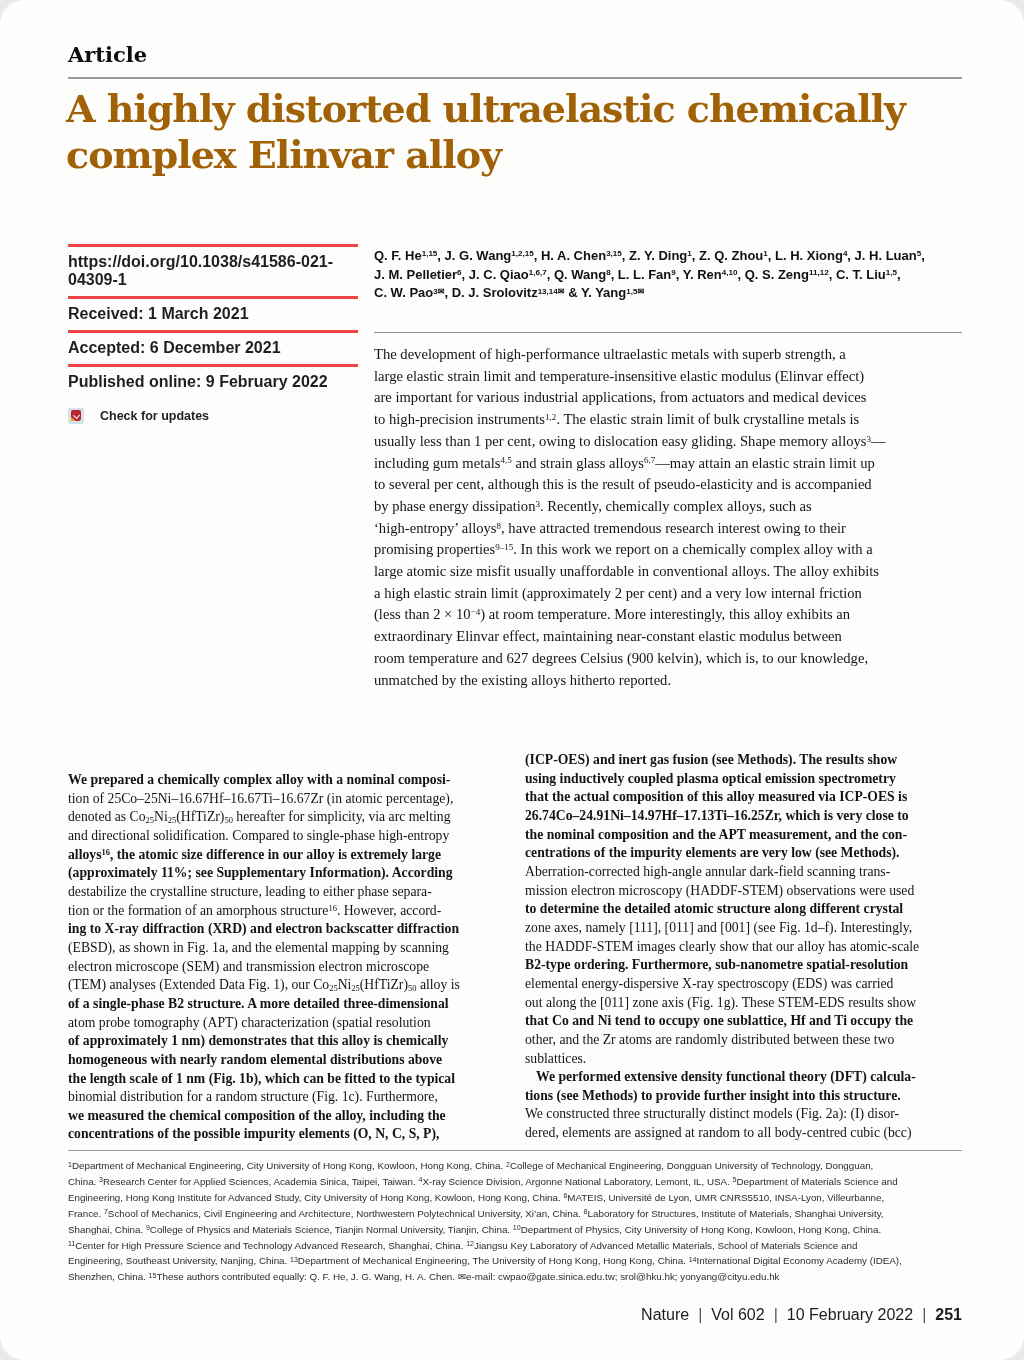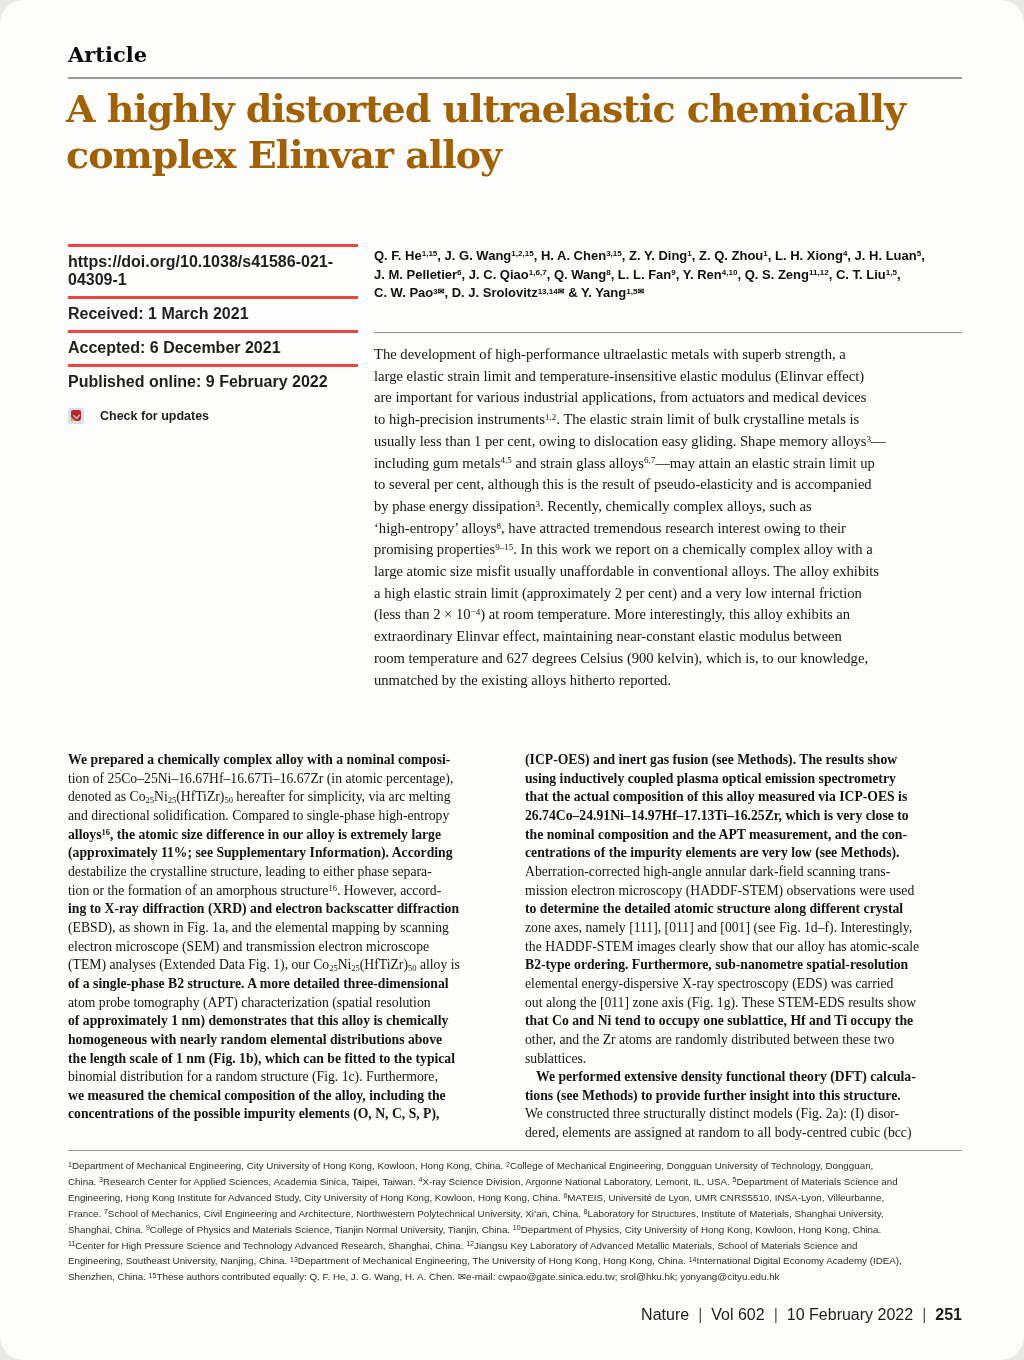--- a/index.html
+++ b/index.html
@@ -21,21 +21,21 @@
                     border-top:4px solid transparent;border-bottom:0 solid transparent;}
   .check-icon .cm-c{position:absolute;left:6px;top:5px;width:4px;height:4px;border-right:1.5px solid #fff;
                     border-bottom:1.5px solid #fff;transform:rotate(40deg);}
 
   .authors{position:absolute;left:374px;top:247px;width:592px;font-family:"Liberation Sans",sans-serif;
            font-size:13px;font-weight:bold;line-height:18.6px;color:#111;}
   .rule-authors{position:absolute;left:374px;top:332px;width:588px;height:1px;background:#8f8f8f;}
 
   .abstract{position:absolute;left:374px;top:344px;width:592px;font-size:14.6px;line-height:21.7px;color:#141414;}
 
-  .colL{position:absolute;left:68px;top:751px;width:438px;}
+  .colL{position:absolute;left:68px;top:771px;width:438px;}
   .colR{position:absolute;left:525px;top:751px;width:438px;}
   .body-text{font-size:13.7px;line-height:18.65px;color:#141414;}
 
   .line{white-space:nowrap;}
   .line.ind{text-indent:11px;}
   .b{font-weight:bold;}
   sup{font-size:0.62em;vertical-align:baseline;position:relative;top:-0.45em;line-height:0;}
   sub{font-size:0.62em;vertical-align:baseline;position:relative;top:0.2em;line-height:0;}
 
   .rule-foot{position:absolute;left:68px;top:1150px;width:894px;height:1px;background:#9a9a9a;}

